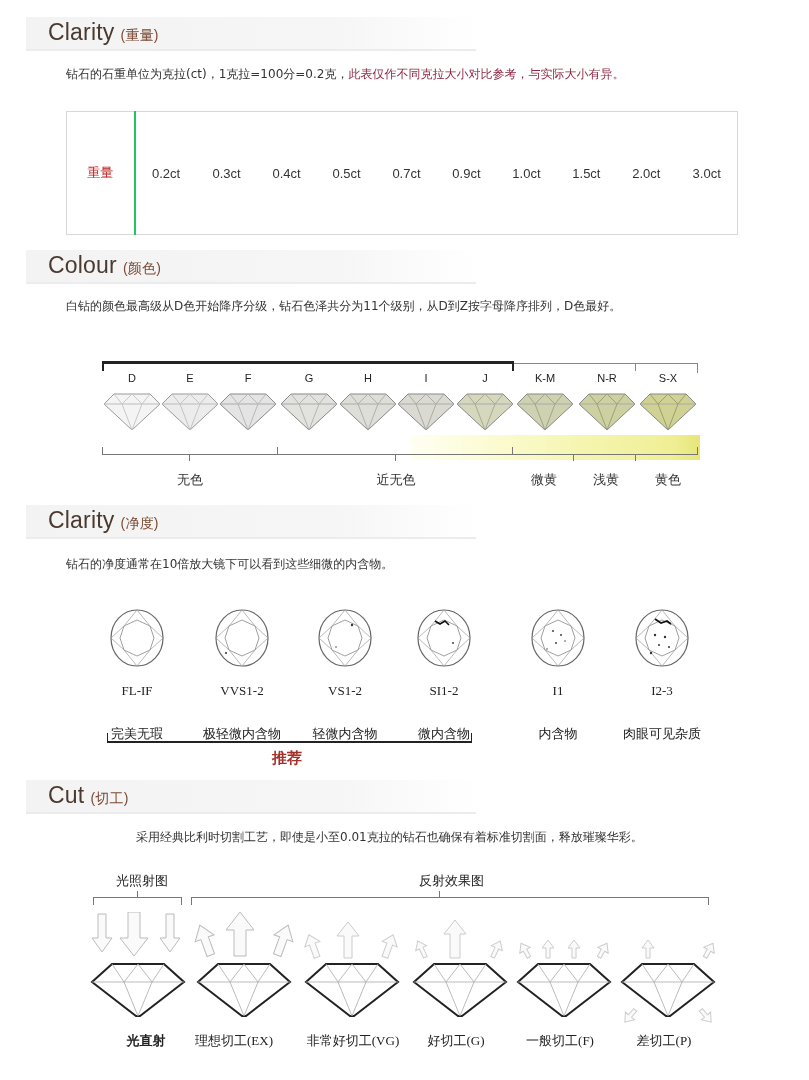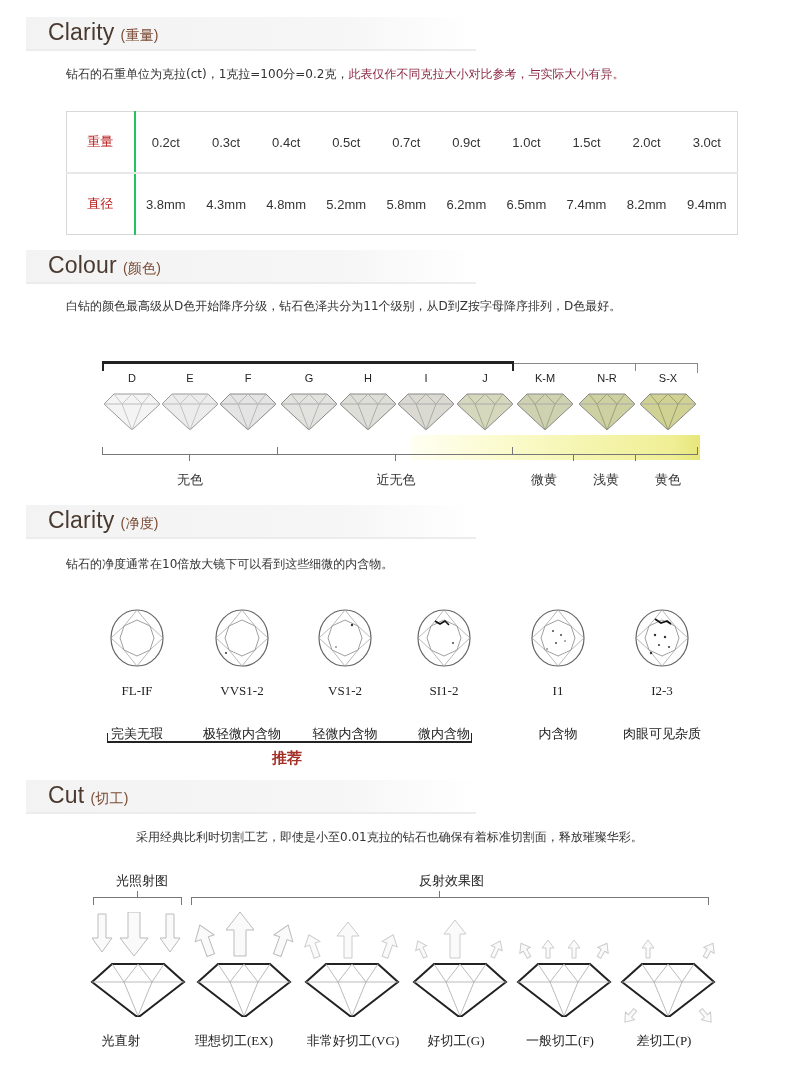--- a/index.html
+++ b/index.html
@@ -74,33 +74,20 @@
     <td>0.3ct</td>
     <td>0.4ct</td>
     <td>0.5ct</td>
     <td>0.7ct</td>
     <td>0.9ct</td>
     <td>1.0ct</td>
     <td>1.5ct</td>
     <td>2.0ct</td>
     <td>3.0ct</td>
   </tr>
-  <tr class="r2">
-    <td class="rowhead">直径</td>
-    <td>3.8mm</td>
-    <td>4.3mm</td>
-    <td>4.8mm</td>
-    <td>5.2mm</td>
-    <td>5.8mm</td>
-    <td>6.2mm</td>
-    <td>6.5mm</td>
-    <td>7.4mm</td>
-    <td>8.2mm</td>
-    <td>9.4mm</td>
-  </tr>
 </tbody>
   </table>
 
 <div class="section-header" style="top:250px;">
   <span class="title"><span>Colour</span><span class="subtitle">(颜色)</span></span>
 </div>
 <div class="desc" style="left:66px; top:298px;">白钻的颜色最高级从D色开始降序分级，钻石色泽共分为11个级别，从D到Z按字母降序排列，D色最好。</div>
 
 <div class="colour-wrap">
 
@@ -340,18 +327,18 @@
   <g fill="#fafafa" stroke="#ccc" stroke-width="1">
     <polygon points="28,46 28,36 24,36 30,28 36,36 32,36 32,46"></polygon>
     <polygon points="88,46 88,38 84,38 90,30 96,38 92,38 92,46" transform="rotate(30 90 40)"></polygon>
     <polygon points="10,112 10,104 6,104 12,96 18,104 14,104 14,112" transform="rotate(-140 12 104)"></polygon>
     <polygon points="86,112 86,104 82,104 88,96 94,104 90,104 90,112" transform="rotate(140 88 104)"></polygon>
   </g>
   <polygon points="4,70 24,52 76,52 96,70 52,104 48,104" fill="none" stroke="#222" stroke-width="2"></polygon>
   <path d="M4,70 L96,70 M24,52 L36,70 L50,52 L64,70 L76,52 M36,70 L50,104 L64,70" stroke="#aaa" stroke-width="0.8" fill="none"></path>
 </svg>
 
-<div class="cut-label" style="left:61px;">光直射</div>
+<div class="cut-label" style="left:86px;font-weight:bold;">光直射</div>
 <div class="cut-label" style="left:174px;">理想切工(EX)</div>
 <div class="cut-label" style="left:293px;">非常好切工(VG)</div>
 <div class="cut-label" style="left:396px;">好切工(G)</div>
 <div class="cut-label" style="left:500px;">一般切工(F)</div>
 <div class="cut-label" style="left:604px;">差切工(P)</div>
 
 </body></html>

